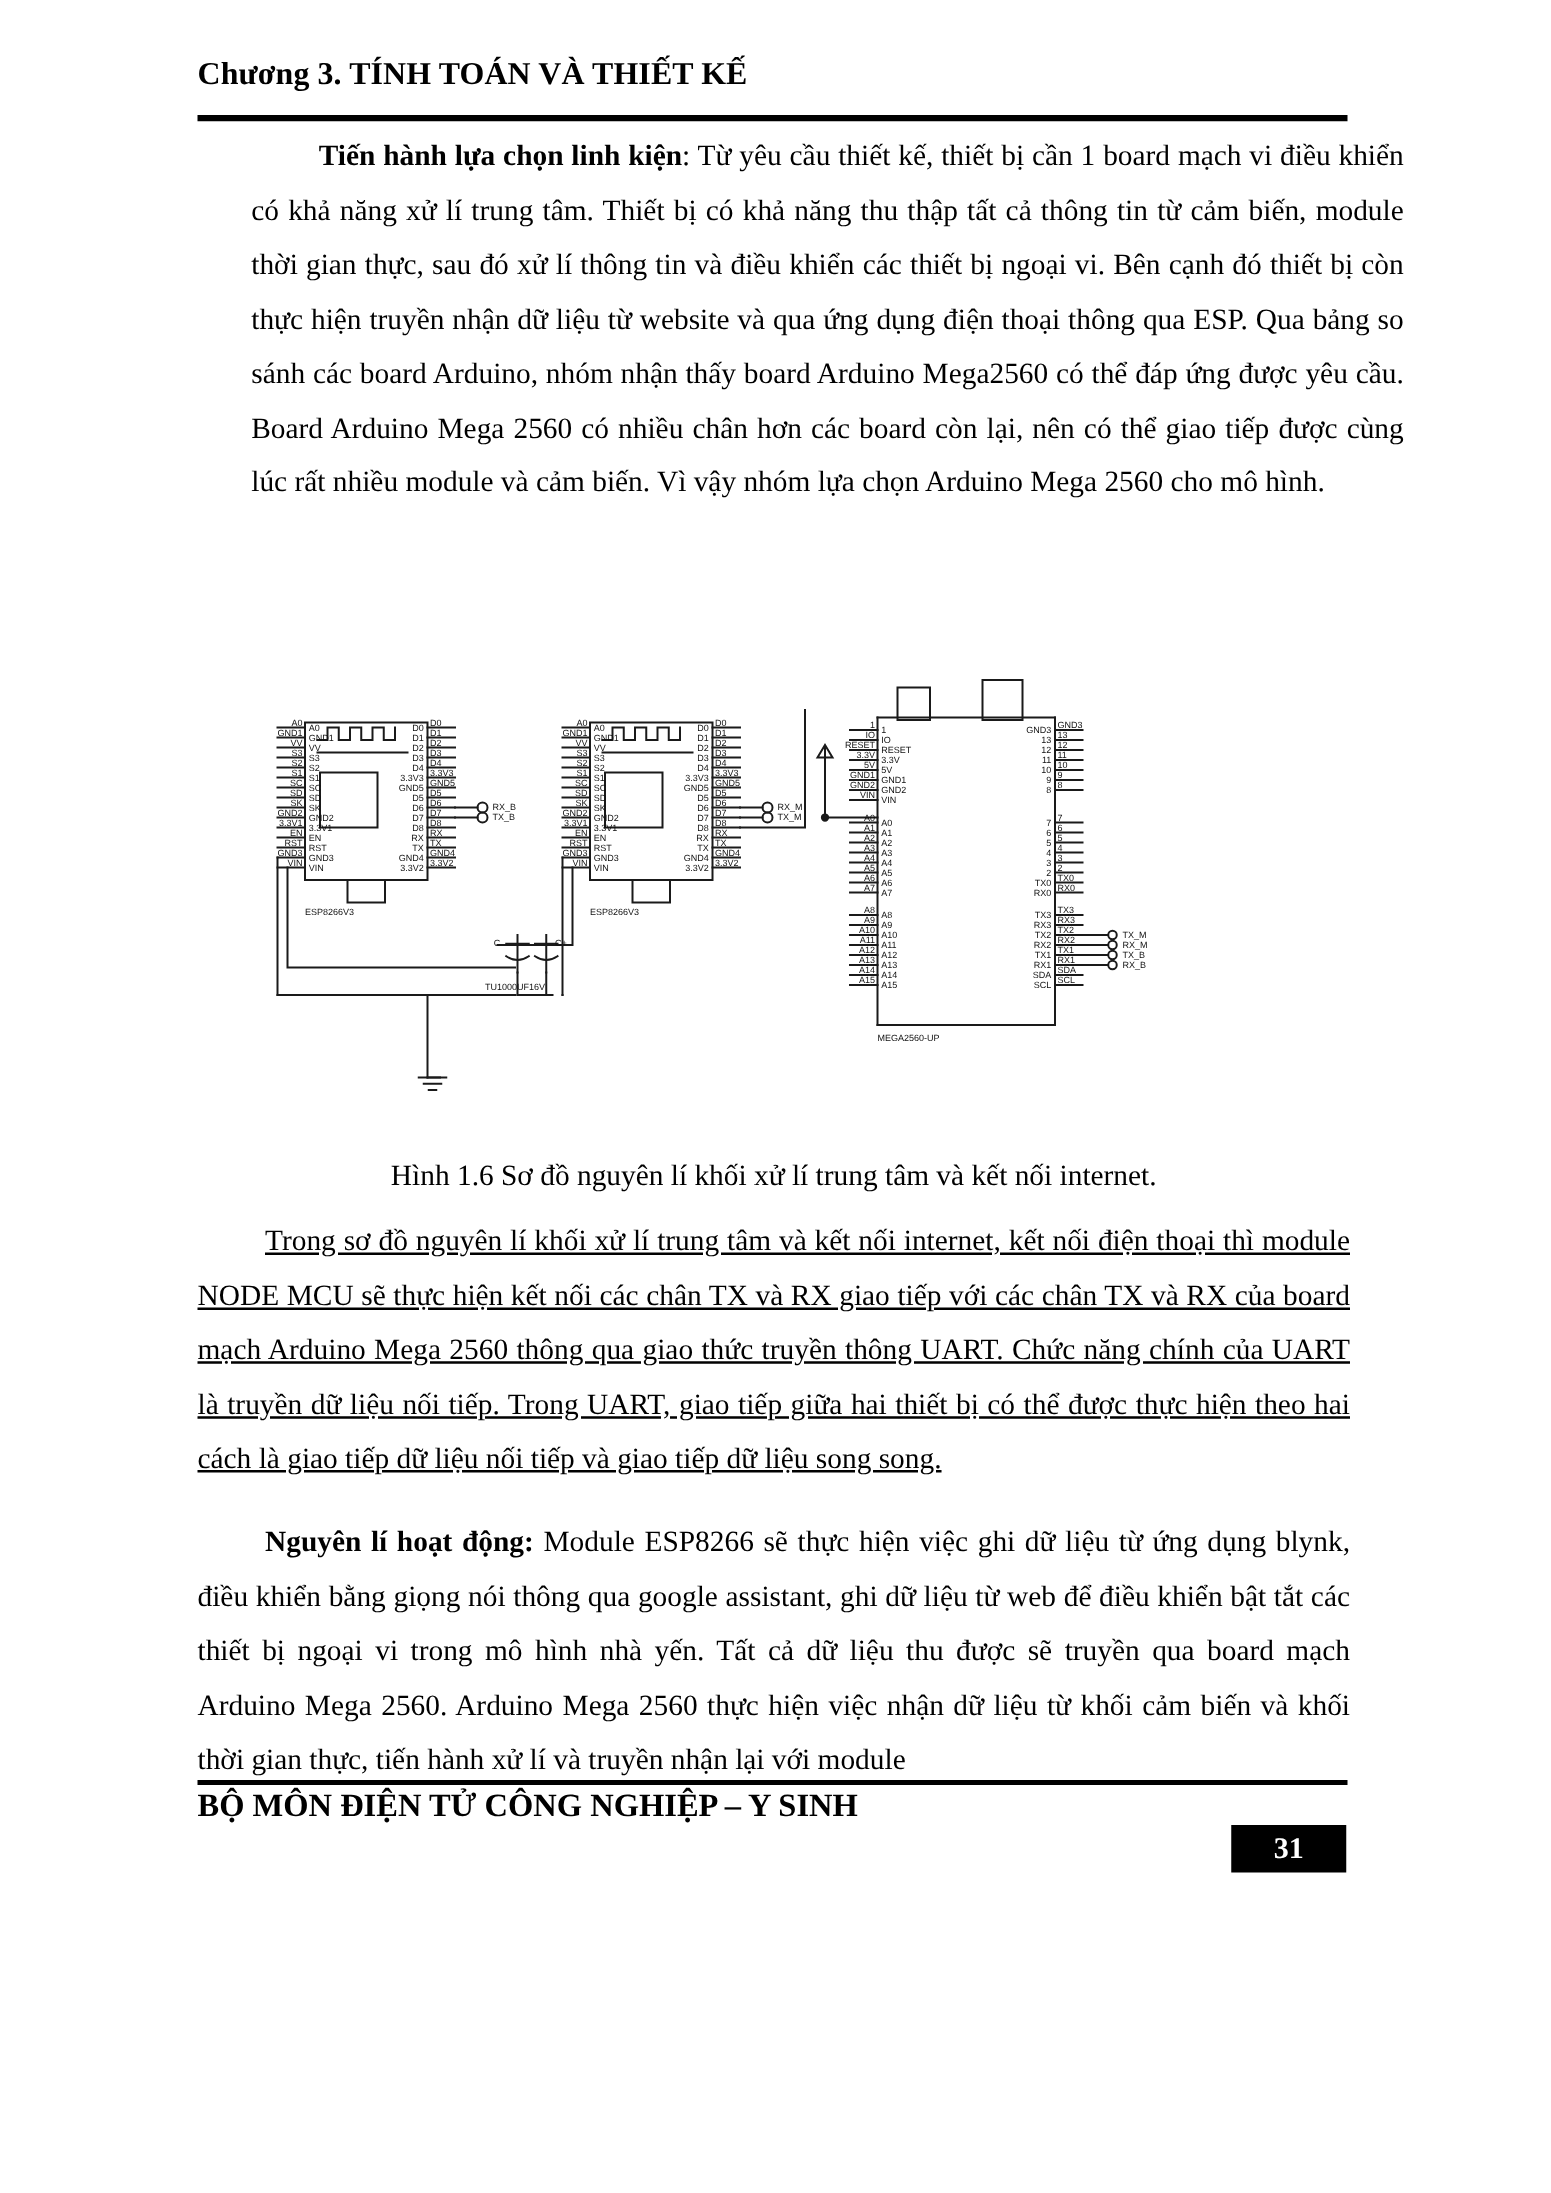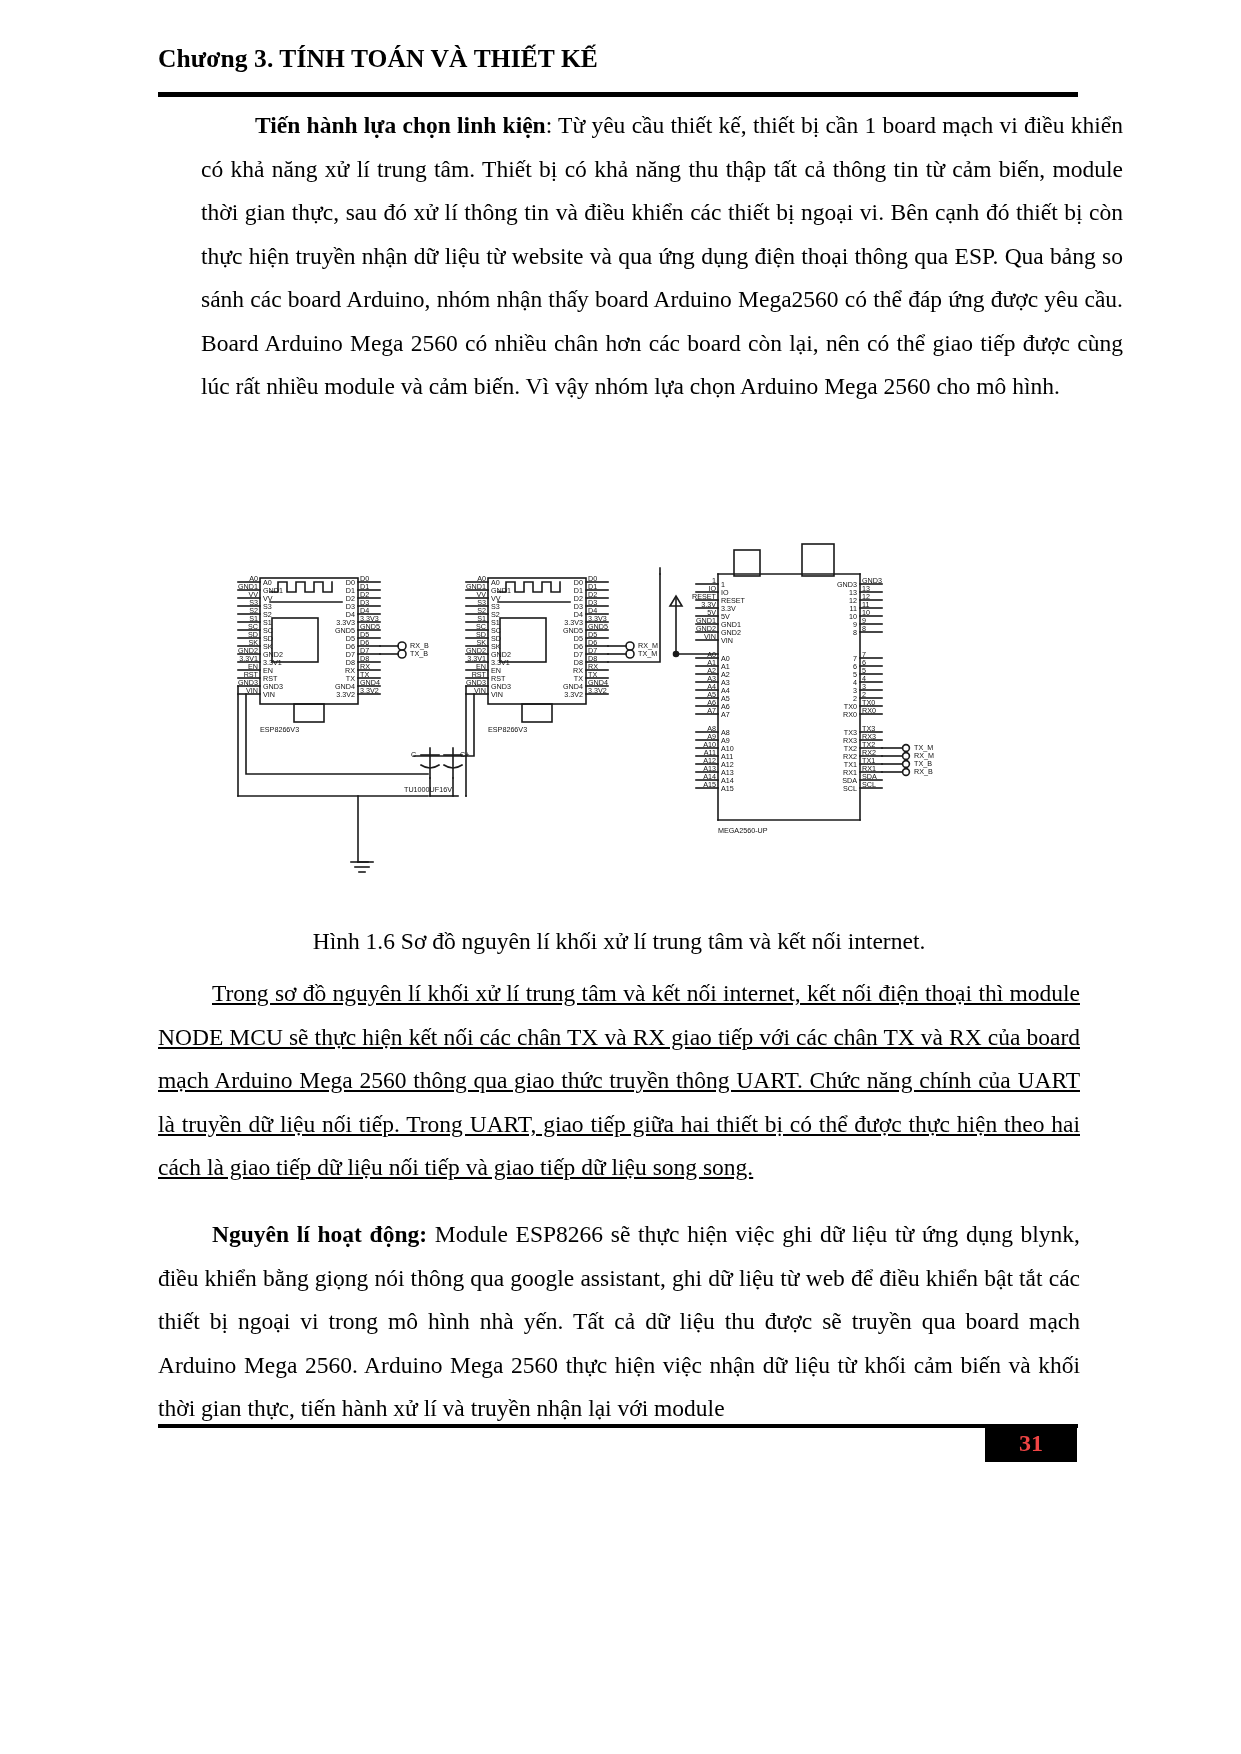--- a/index.html
+++ b/index.html
@@ -84,35 +84,35 @@
     position: absolute;
     left: 158px;
     top: 1430px;
     font-weight: bold;
     font-size: 26px;
     white-space: nowrap;
   }
   .page-number-box {
     position: absolute;
     left: 985px;
-    top: 1424px;
+    top: 1460px;
     width: 92px;
     height: 38px;
     background: #000;
-    color: #ef4444;
+    color: #ffffff;
     text-align: center;
     font-weight: bold;
     font-size: 24px;
     line-height: 38px;
   }
 
   
   .schematic {
     position: absolute;
-    left: 198px;
+    left: 182px;
     top: 536px;
     width: 890px;
     height: 372px;
   }
   .schematic svg { display: block; }
 </style>
 </head>
 <body>
 
 <div class="page">
@@ -616,15 +616,16 @@
 
   <div class="body-block" id="para3">
     <p class="indent">Trong sơ đồ nguyên lí khối xử lí trung tâm và kết nối internet, kết nối điện thoại thì module NODE MCU sẽ thực hiện kết nối các chân TX và RX giao tiếp với các chân TX và RX của board mạch Arduino Mega 2560 thông qua giao thức truyền thông UART. Chức năng chính của UART là truyền dữ liệu nối tiếp. Trong UART, giao tiếp giữa hai thiết bị có thể được thực hiện theo hai cách là giao tiếp dữ liệu nối tiếp và giao tiếp dữ liệu song song.</p>
   </div>
 
   <div class="body-block" id="para4">
     <p class="indent"><span class="b">Nguyên lí hoạt động:</span><span> Module ESP8266 sẽ thực hiện việc ghi dữ liệu từ ứng dụng blynk, điều khiển bằng giọng nói thông qua google assistant, ghi dữ liệu từ web để điều khiển bật tắt các thiết bị ngoại vi trong mô hình nhà yến. Tất cả dữ liệu thu được sẽ truyền qua board mạch Arduino Mega 2560. Arduino Mega 2560 thực hiện việc nhận dữ liệu từ khối cảm biến và khối thời gian thực, tiến hành xử lí và truyền nhận lại với  module</span></p>
   </div>
 
   <div class="footer-rule"></div>
+  <div class="footer-title">BỘ MÔN ĐIỆN TỬ CÔNG NGHIỆP – Y SINH</div>
   <div class="page-number-box">31</div>
 
 </div>
 
 </body></html>

